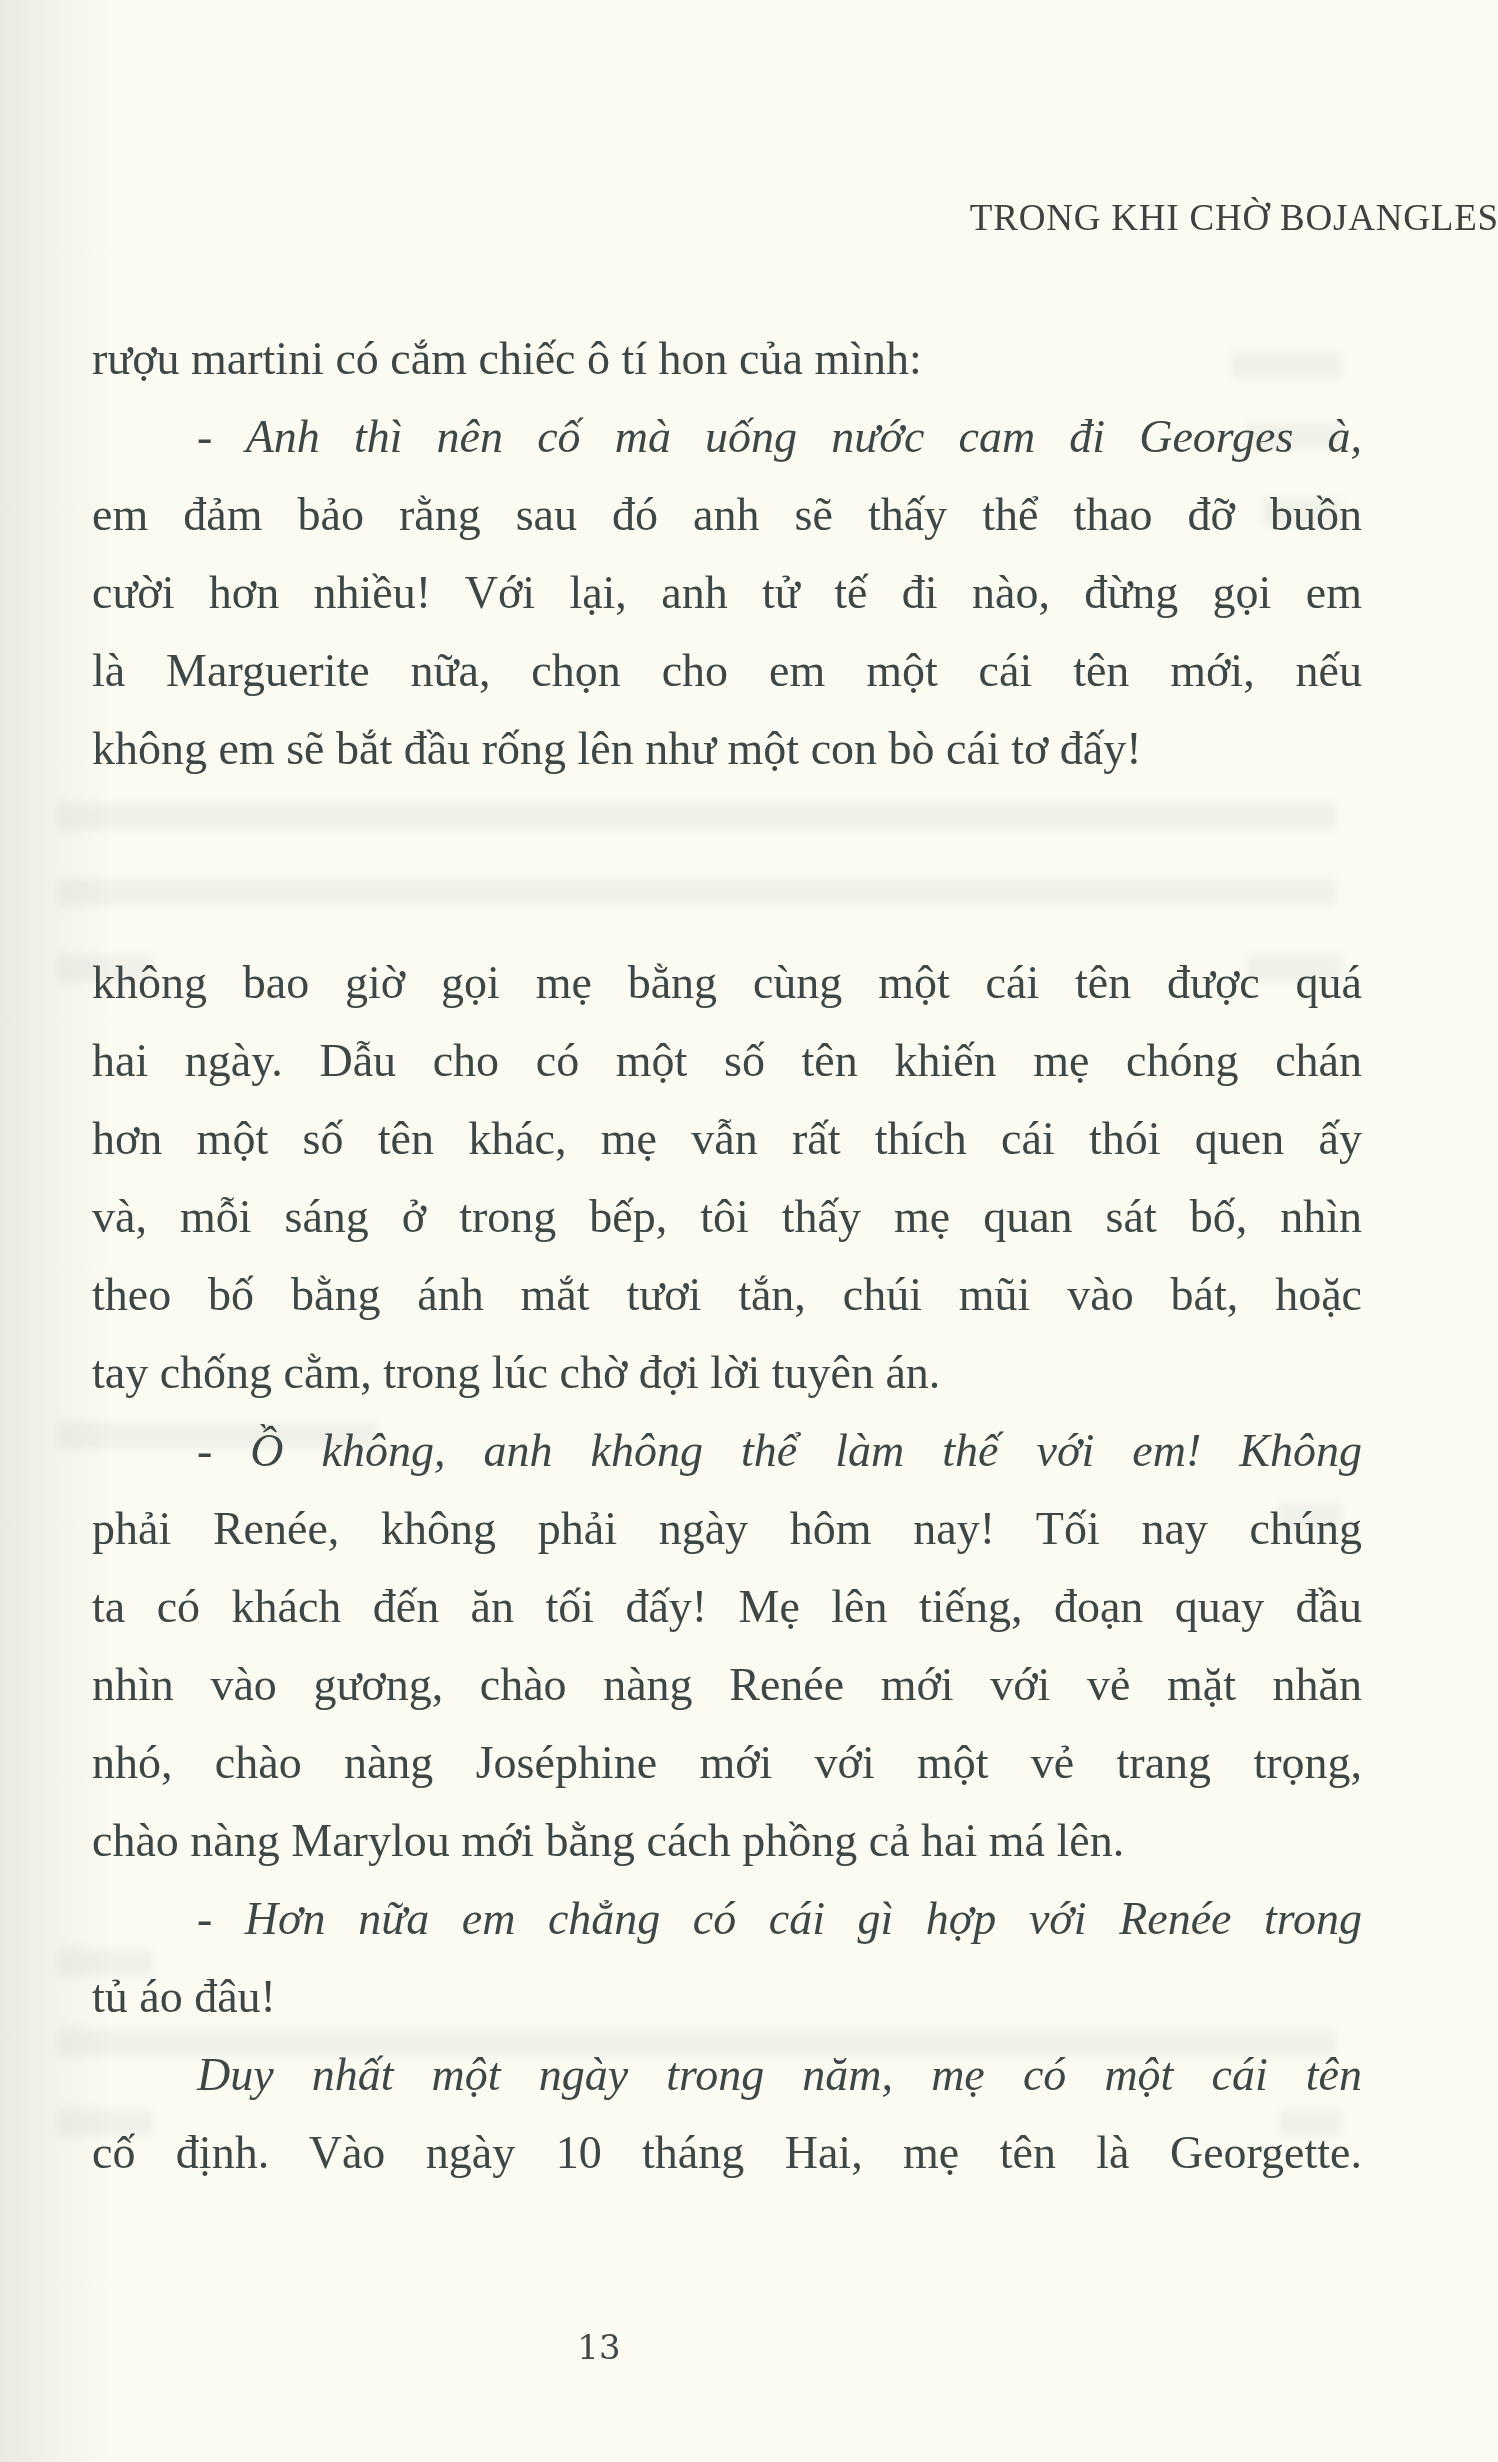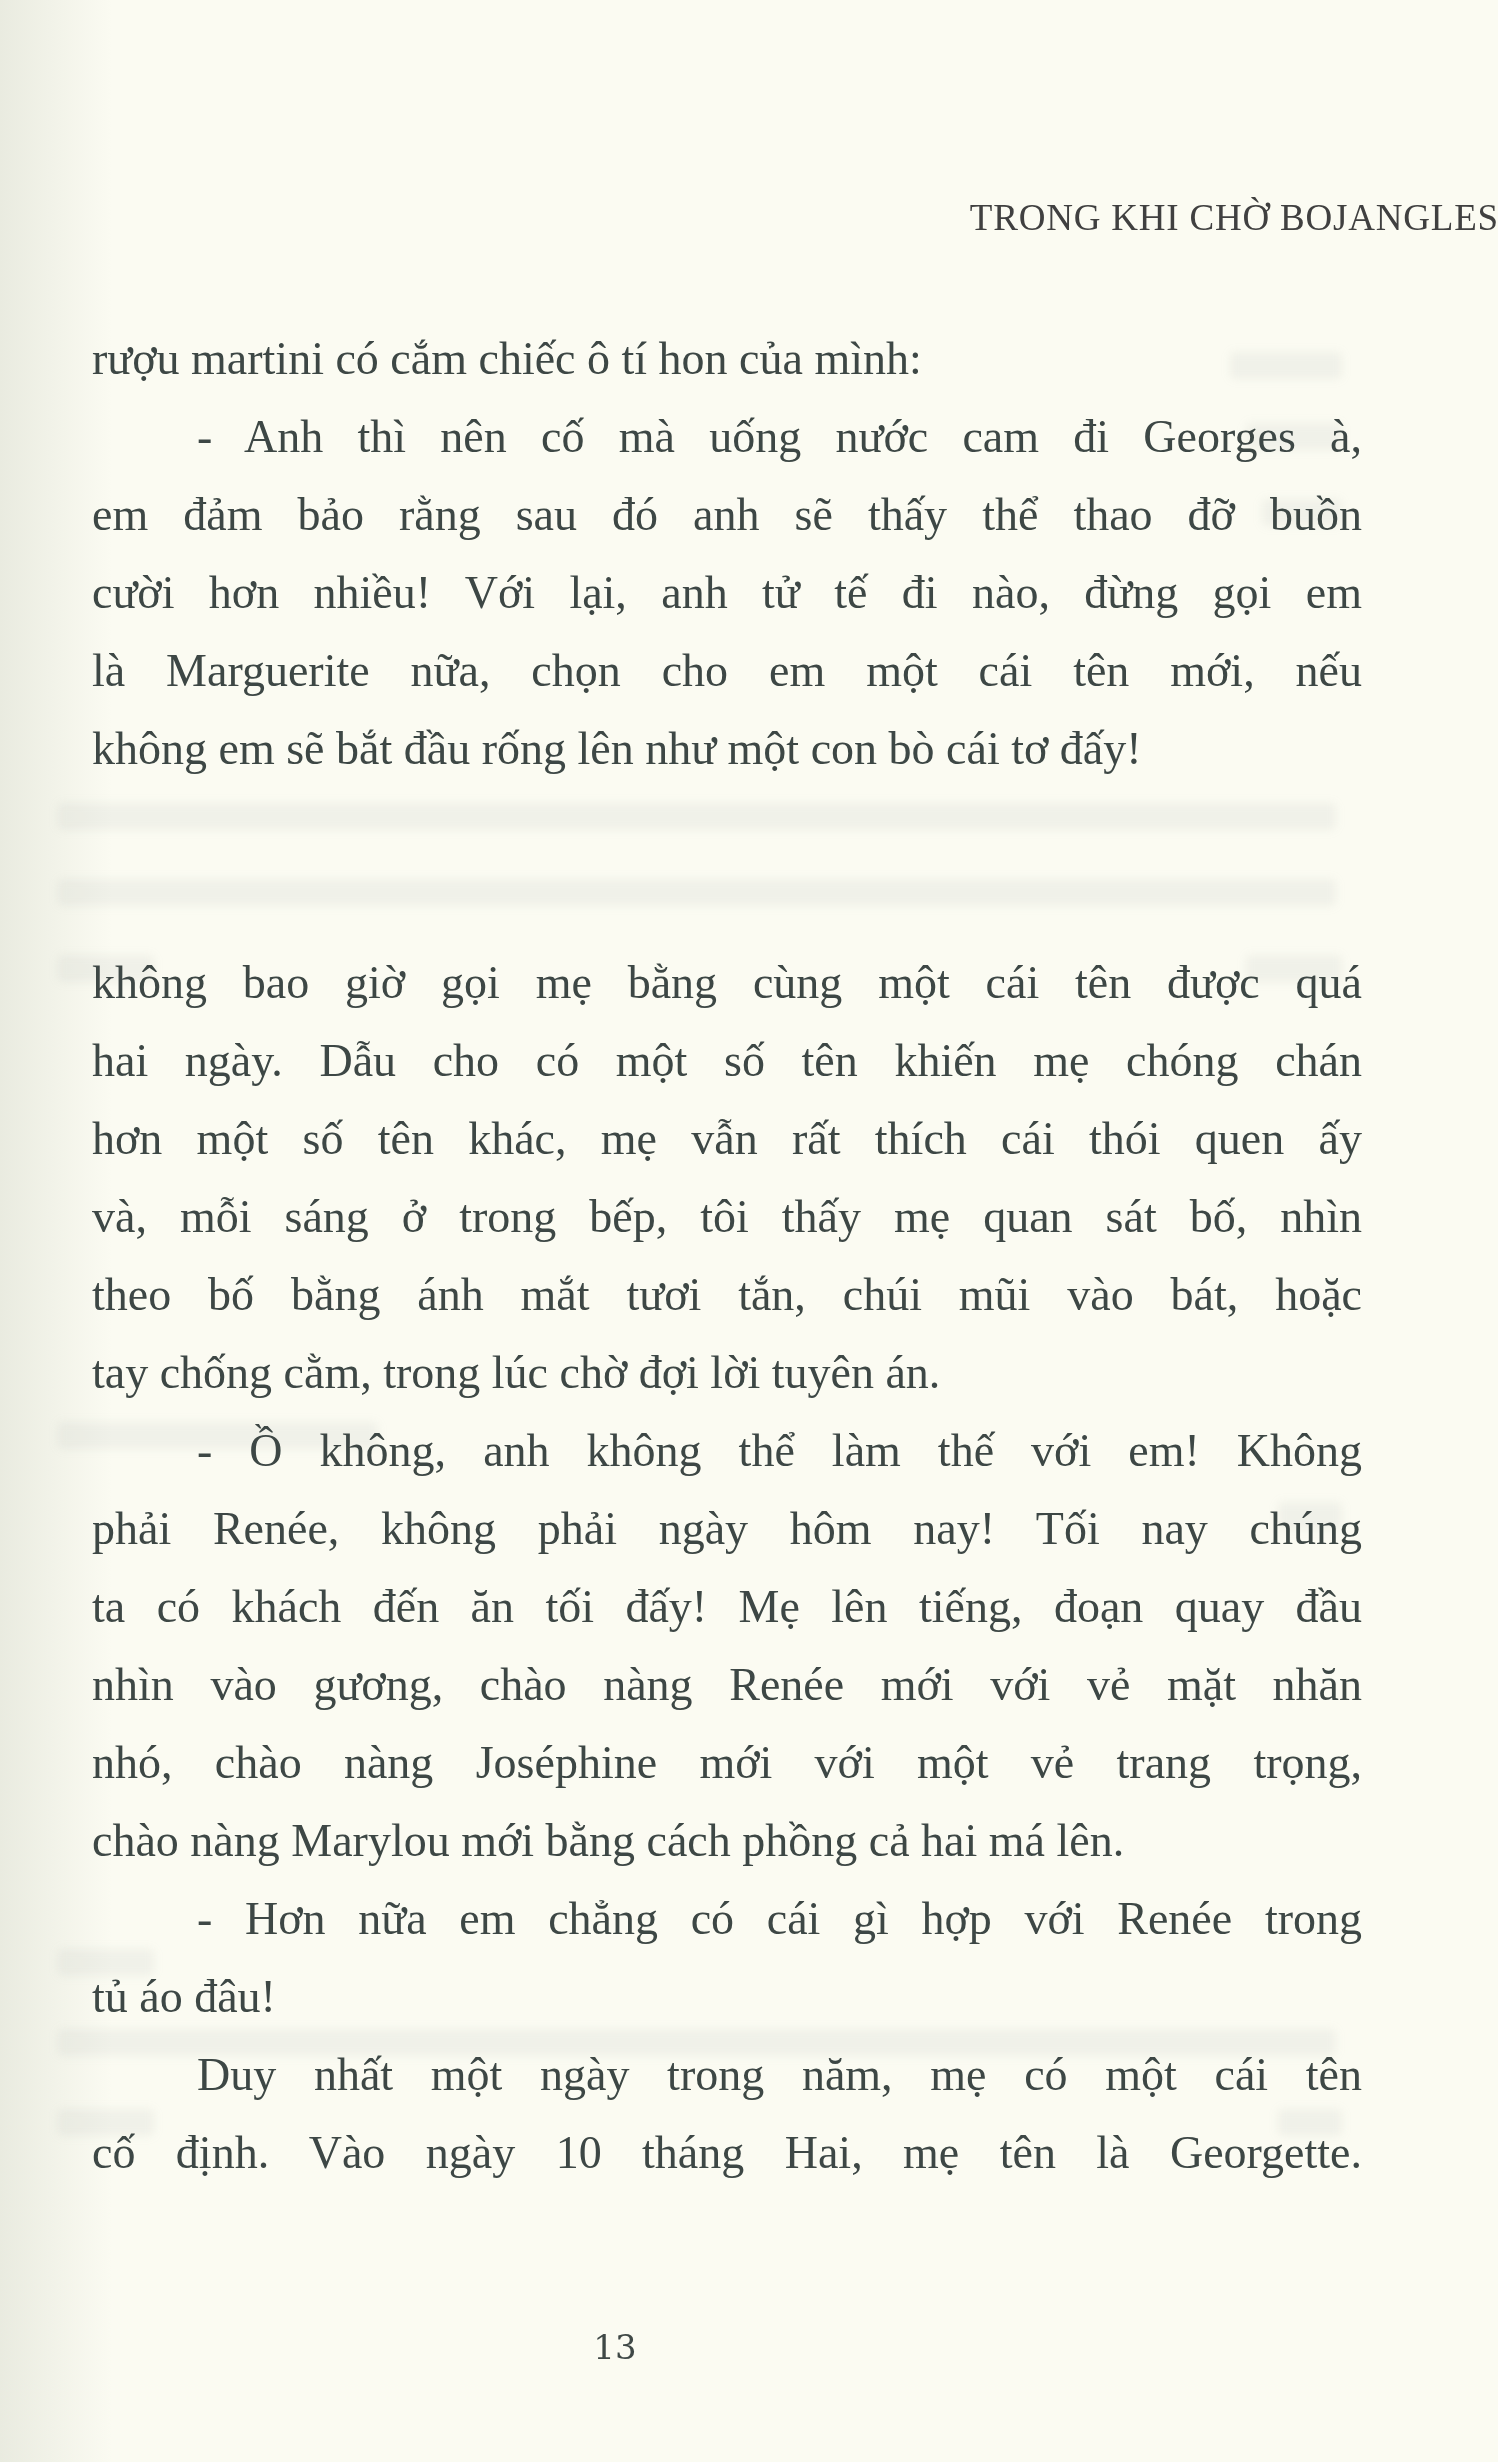--- a/index.html
+++ b/index.html
@@ -69,25 +69,26 @@
       text-align: justify;
       text-align-last: justify;
       white-space: nowrap;
       overflow: visible;
     }
     .line.last {
       text-align-last: left;
     }
     .line.indent {
       padding-left: 105px;
+      font-style: italic;
     }
     .page-number {
       position: absolute;
       top: 2327px;
-      left: 16px;
+      left: 0;
       width: 1198px;
       text-align: center;
       font-family: "DejaVu Serif", "Liberation Serif", serif;
       font-size: 34px;
       color: #3f4846;
     }
   </style>
 </head>
 <body>
 

